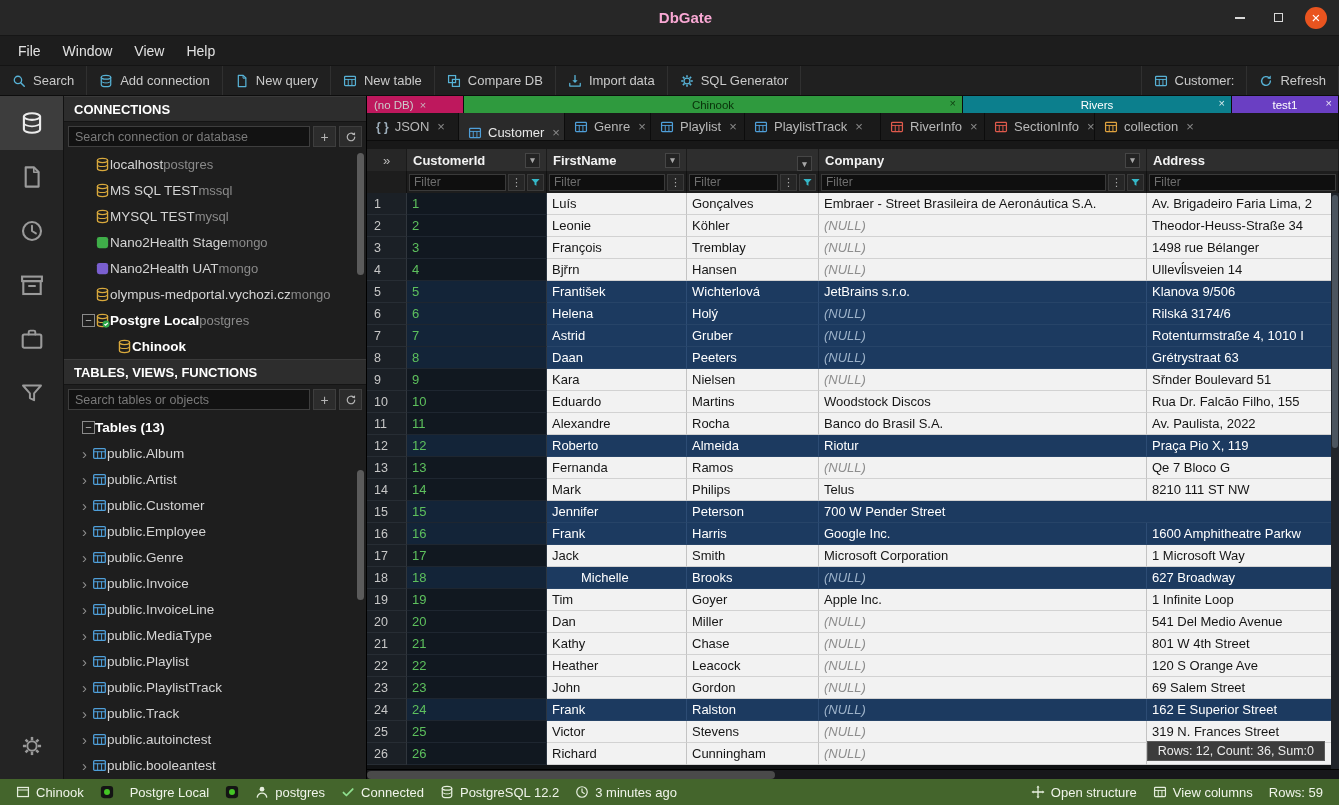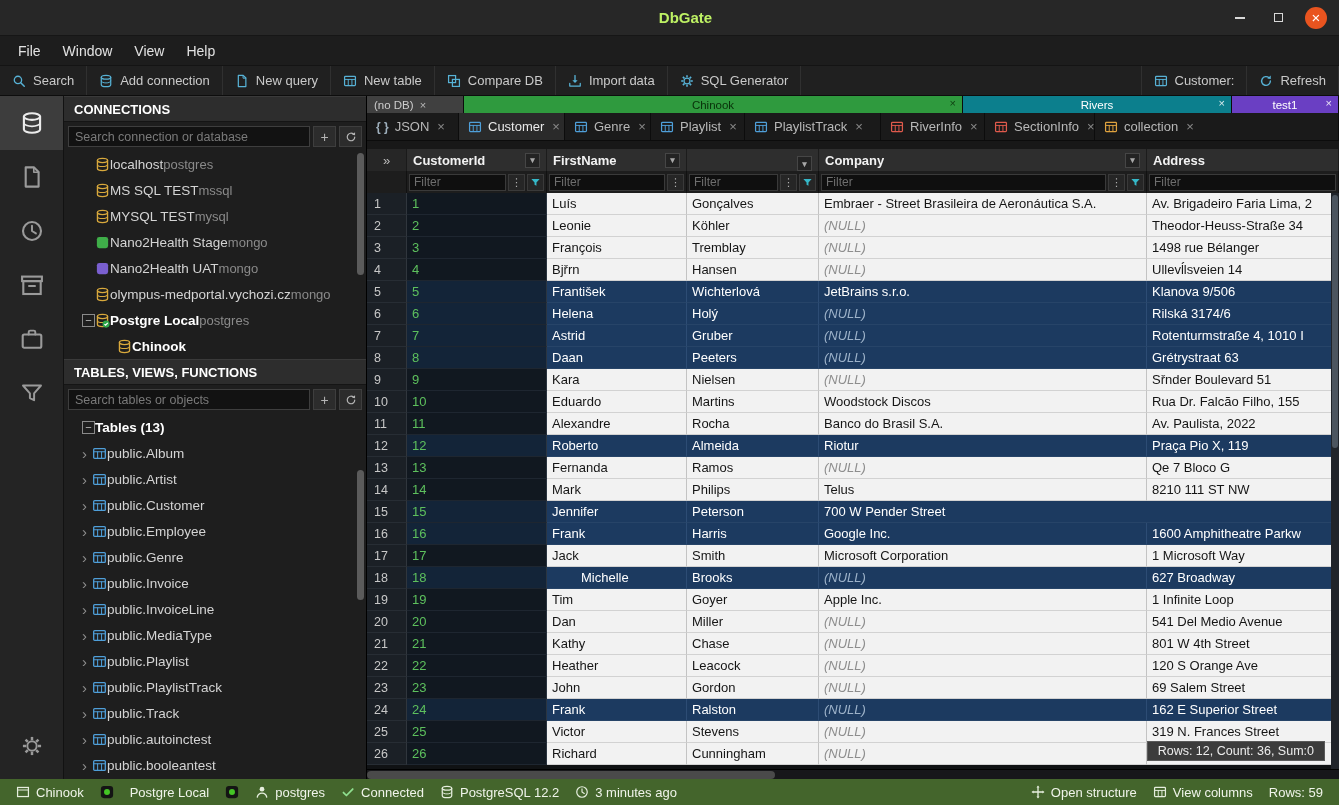--- a/index.html
+++ b/index.html
@@ -1,20 +1,20 @@
 <!DOCTYPE html>
 <html><head>
 <meta charset="utf-8">
 <style>
 *{margin:0;padding:0;box-sizing:border-box;}
 html,body{background:#000;}
 .app{width:1339px;height:805px;display:flex;flex-direction:column;background:#1e1e1e;font-family:"Liberation Sans",sans-serif;overflow:hidden;position:relative;}
 
 .titlebar{height:36px;background:#272727;position:relative;display:flex;align-items:center;justify-content:center;border-bottom:1px solid #161616;flex:none;}
-.title{color:#bef264;font-weight:bold;font-size:15px;margin-left:32px;}
+.title{color:#f9a8d4;font-weight:bold;font-size:15px;margin-left:32px;}
 .win-controls{position:absolute;right:12px;top:0;height:100%;display:flex;align-items:center;gap:16px;}
 .wc{width:22px;height:22px;display:flex;align-items:center;justify-content:center;color:#d8d8d8;font-size:15px;border-radius:50%;}
 .wc.min span{width:10px;height:2px;background:#d8d8d8;display:block;}
 .wc.max span{width:9px;height:9px;border:1.5px solid #d8d8d8;display:block;}
 .wc.close{background:#e9541f;color:#fff;}
 
 .menubar{height:30px;background:#1d1d1d;display:flex;align-items:center;padding:0 8px;gap:2px;border-bottom:1px solid #141414;flex:none;}
 .menu-item{color:#e2e2e2;font-size:14px;padding:3px 10px;}
 
 .toolbar{height:30px;background:#202020;display:flex;align-items:stretch;border-bottom:1px solid #0d0d0d;flex:none;}
@@ -565,21 +565,21 @@
             </span>
             <span class="tree-label">public.booleantest</span>
           </div>
           <div class="panel-scroll" style="top: 2px; height: 330px;">
             <div class="panel-thumb" style="top:28px;height:130px"></div>
           </div>
         </div>
     </div>
     <div class="content">
       <div class="db-tabs" id="db-tabs">
-          <div class="db-tab" style="width: 97px; background: #404040; color: rgb(204, 204, 204);">
+          <div class="db-tab" style="width: 97px; background: #be185d; color: rgb(204, 204, 204);">
             <span class="db-tab-label">(no DB)</span>
             <span class="db-close">×</span>
           </div>
           <div class="db-tab grp" style="width: 499px; background: rgb(47, 154, 62); color: rgb(9, 48, 9);">
             <span class="db-tab-label">Chinook</span>
             <span class="db-close">×</span>
           </div>
           <div class="db-tab grp" style="width: 269px; background: rgb(12, 127, 141); color: rgb(255, 255, 255);">
             <span class="db-tab-label">Rivers</span>
             <span class="db-close">×</span>
@@ -590,21 +590,21 @@
           </div>
         </div>
       <div class="file-tabs" id="file-tabs">
           <div class="tab" style="width: 92px;">
             <span class="ic">
               <span class="tic" style="color:#9fb0bd">{ }</span>
             </span>
             <span class="tab-label">JSON</span>
             <span class="tab-close">×</span>
           </div>
-          <div class="tab active" style="width: 106px;">
+          <div class="tab active" style="width: 106px; align-items: flex-end;">
             <span class="ic">
               <svg width="14" height="14" viewBox="0 0 16 16" xmlns="http://www.w3.org/2000/svg">
                 <rect x="1.8" y="2.8" width="12.4" height="10.4" rx="1" fill="none" stroke="#4f9fd9" stroke-width="1.4"></rect>
                 <path d="M1.8 6.2h12.4" fill="none" stroke="#4f9fd9" stroke-width="1.1" stroke-linecap="round" stroke-linejoin="round"></path>
                 <path d="M6 6.2v7" fill="none" stroke="#4f9fd9" stroke-width="1.1" stroke-linecap="round" stroke-linejoin="round"></path>
                 <path d="M10.2 6.2v7" fill="none" stroke="#4f9fd9" stroke-width="1.1" stroke-linecap="round" stroke-linejoin="round"></path>
               </svg>
             </span>
             <span class="tab-label">Customer</span>
             <span class="tab-close">×</span>

